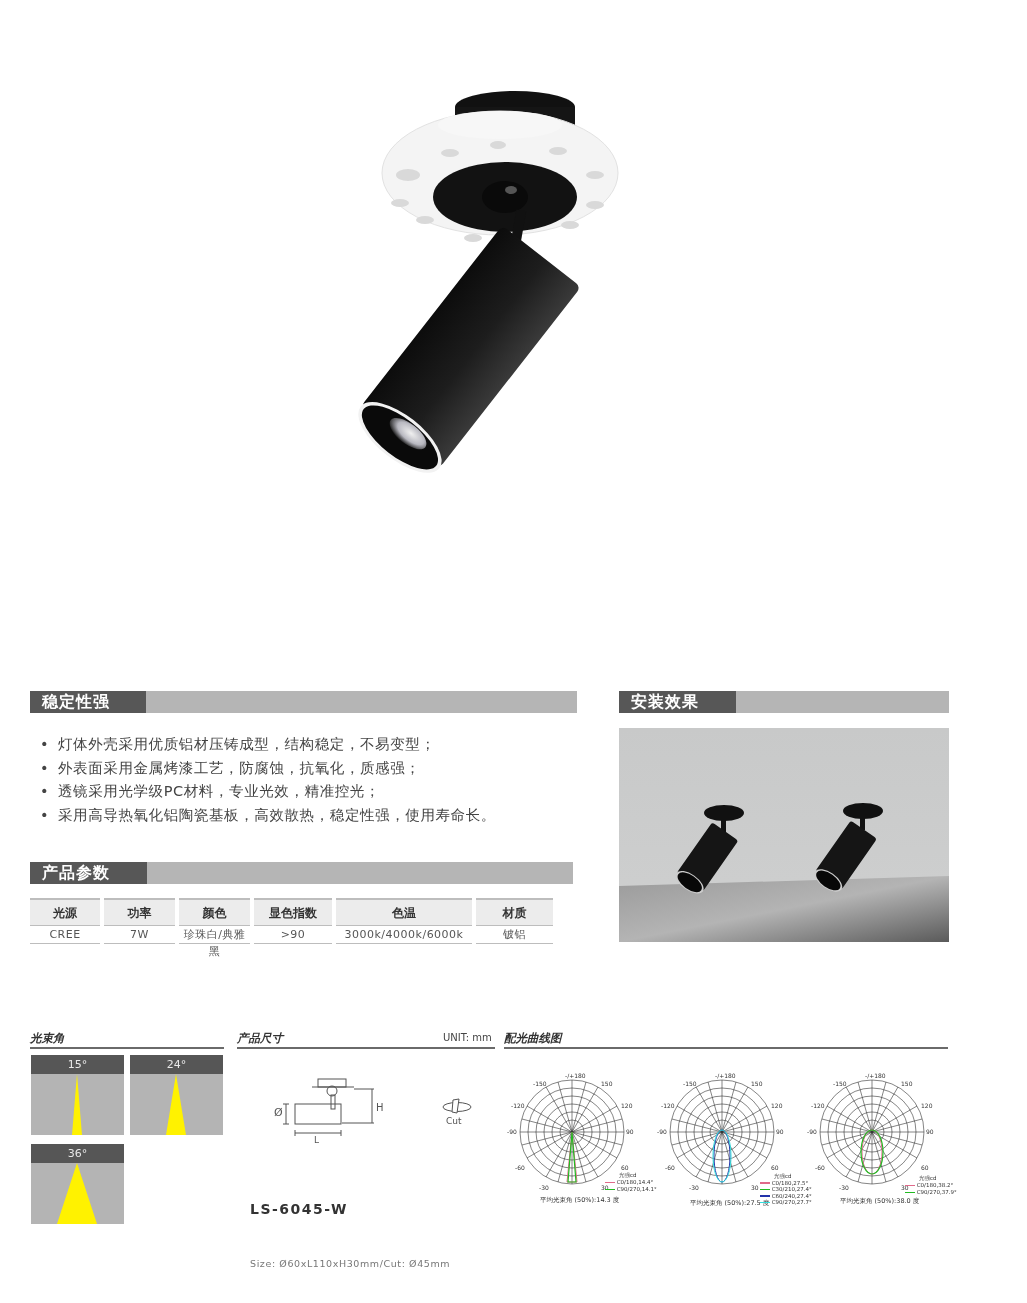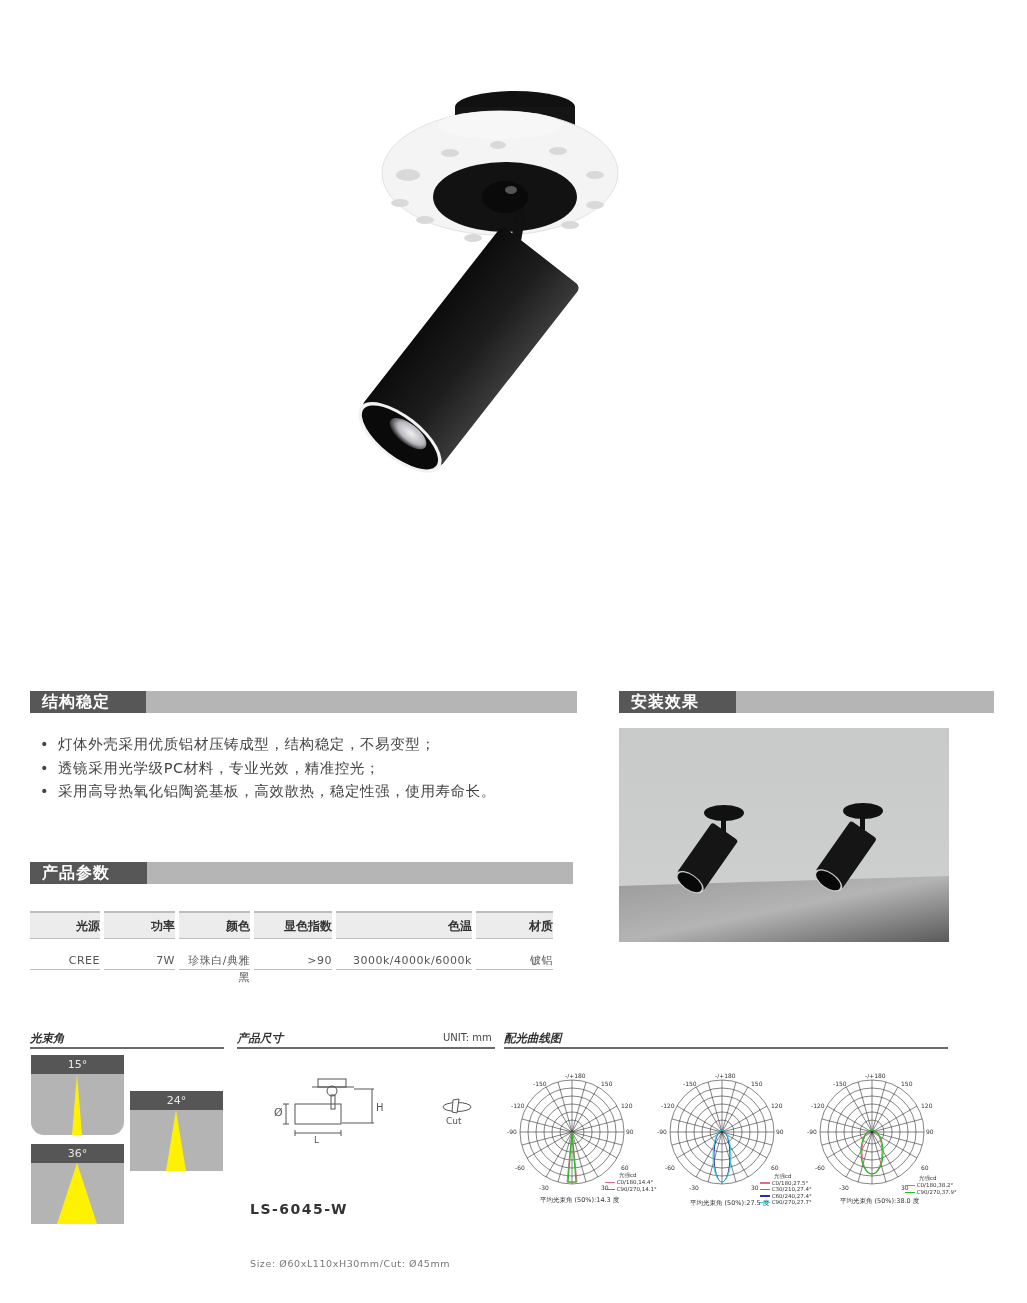--- a/index.html
+++ b/index.html
@@ -15,21 +15,21 @@
   .sec-tab { position:absolute; left:0; top:0; height:22px; background:#575757; color:#fff;
              font-weight:bold; font-size:16px; line-height:22px; padding-left:12px; letter-spacing:1px; }
 
   .features { left:40px; top:733px; width:540px; }
   .features li { list-style:none; font-size:14.5px; line-height:23.5px; color:#444; letter-spacing:0.6px; }
   .features li::before { content:"•"; display:inline-block; width:18px; color:#444; }
 
   
   .ptable { left:30px; top:898px; width:548px; }
   .prow { display:flex; gap:4px; }
-  .pcell { text-align:right;margin-top:13px; }
+  .pcell { text-align:center; }
   .phead .pcell { background:#ececec; border-top:2px solid #bdbdbd; border-bottom:1px solid #bdbdbd;
                   height:28px; line-height:26px; font-size:12px; font-weight:bold; color:#333; }
   .pbody .pcell { height:18px; line-height:17px; font-size:11px; color:#555; border-bottom:1px solid #bdbdbd; letter-spacing:0.5px; }
 
   
   #install { left:619px; top:728px; width:330px; height:214px; background:linear-gradient(#c8c9c9,#cfd0d0); overflow:hidden; }
 
   
   .bhead { position:absolute; top:1031px; font-size:11.5px; font-weight:bold; color:#333;font-style:italic; }
   .bline { position:absolute; top:1047px; height:2px; background:#6a6a6a; }
@@ -89,24 +89,25 @@
     <g transform="rotate(38 190 250)">
       <rect x="140" y="150" width="100" height="230" rx="6" fill="url(#bodyG)"></rect>
       <ellipse cx="190" cy="380" rx="50" ry="22" fill="#f2f2f2"></ellipse>
       <ellipse cx="190" cy="380" rx="46" ry="19" fill="#0a0a0a"></ellipse>
       <ellipse cx="194" cy="372" rx="22" ry="10" fill="url(#lensG)"></ellipse>
     </g>
   </svg>
 </div>
 
 <div class="sec-bar" style="left:30px; top:691px; width:547px;">
-  <div class="sec-tab" style="width:116px;">结构稳定</div>
+  <div class="sec-tab" style="width:116px;">稳定性强</div>
 </div>
 <ul class="abs features">
   <li>灯体外壳采用优质铝材压铸成型，结构稳定，不易变型；</li>
+  <li>外表面采用金属烤漆工艺，防腐蚀，抗氧化，质感强；</li>
   <li>透镜采用光学级PC材料，专业光效，精准控光；</li>
   <li>采用高导热氧化铝陶瓷基板，高效散热，稳定性强，使用寿命长。</li>
 </ul>
 
 <div class="sec-bar" style="left:30px; top:862px; width:543px;">
   <div class="sec-tab" style="width:117px;">产品参数</div>
 </div>
 <div class="abs ptable">
   <div class="prow phead">
     <div class="pcell" style="width:70px">光源</div>
@@ -119,21 +120,21 @@
   <div class="prow pbody">
     <div class="pcell" style="width:70px">CREE</div>
     <div class="pcell" style="width:71px">7W</div>
     <div class="pcell" style="width:71px">珍珠白/典雅黑</div>
     <div class="pcell" style="width:78px">&gt;90</div>
     <div class="pcell" style="width:136px">3000k/4000k/6000k</div>
     <div class="pcell" style="width:77px">铍铝</div>
   </div>
 </div>
 
-<div class="sec-bar" style="left:619px; top:691px; width:375px;padding-left:40px;">
+<div class="sec-bar" style="left:619px; top:691px; width:330px;padding-left:40px;">
   <div class="sec-tab" style="width:117px;">安装效果</div>
 </div>
 <div id="install" class="abs" aria-label="two black spotlights mounted on a grey ceiling">
   <svg width="330" height="214" viewBox="0 0 330 214">
     <defs>
       <linearGradient id="floorG" x1="0" y1="0" x2="1" y2="1">
         <stop offset="0" stop-color="#9a9a9a"></stop>
           <stop offset="0.5" stop-color="#b4b4b4"></stop>
           <stop offset="1" stop-color="#5a5a5a"></stop>
       </linearGradient>
@@ -158,27 +159,27 @@
         <ellipse cx="229" cy="158" rx="16" ry="8" fill="#ccc"></ellipse>
         <ellipse cx="229" cy="158" rx="14" ry="7" fill="#080808"></ellipse>
       </g>
     </g>
   </svg>
 </div>
 
 <div class="bhead" style="left:30px;">光束角</div>
 <div class="bline" style="left:30px; width:194px;"></div>
 
-<div class="beam-box" style="left:31px; top:1055px;border-radius:13px;">
+<div class="beam-box" style="left:31px; top:1055px;">
   <div class="beam-label">15°</div>
   <svg class="abs" style="left:0;top:19px" width="93" height="61">
     <polygon points="46,0 41,61 51,61" fill="#fff200"></polygon>
   </svg>
 </div>
-<div class="beam-box" style="left:130px; top:1055px;margin-top:36px;">
+<div class="beam-box" style="left:130px; top:1055px;">
   <div class="beam-label">24°</div>
   <svg class="abs" style="left:0;top:19px" width="93" height="61">
     <polygon points="46,0 36,61 56,61" fill="#fff200"></polygon>
   </svg>
 </div>
 <div class="beam-box" style="left:31px; top:1144px;">
   <div class="beam-label">36°</div>
   <svg class="abs" style="left:0;top:19px" width="93" height="61">
     <polygon points="46,0 26,61 66,61" fill="#fff200"></polygon>
   </svg>

